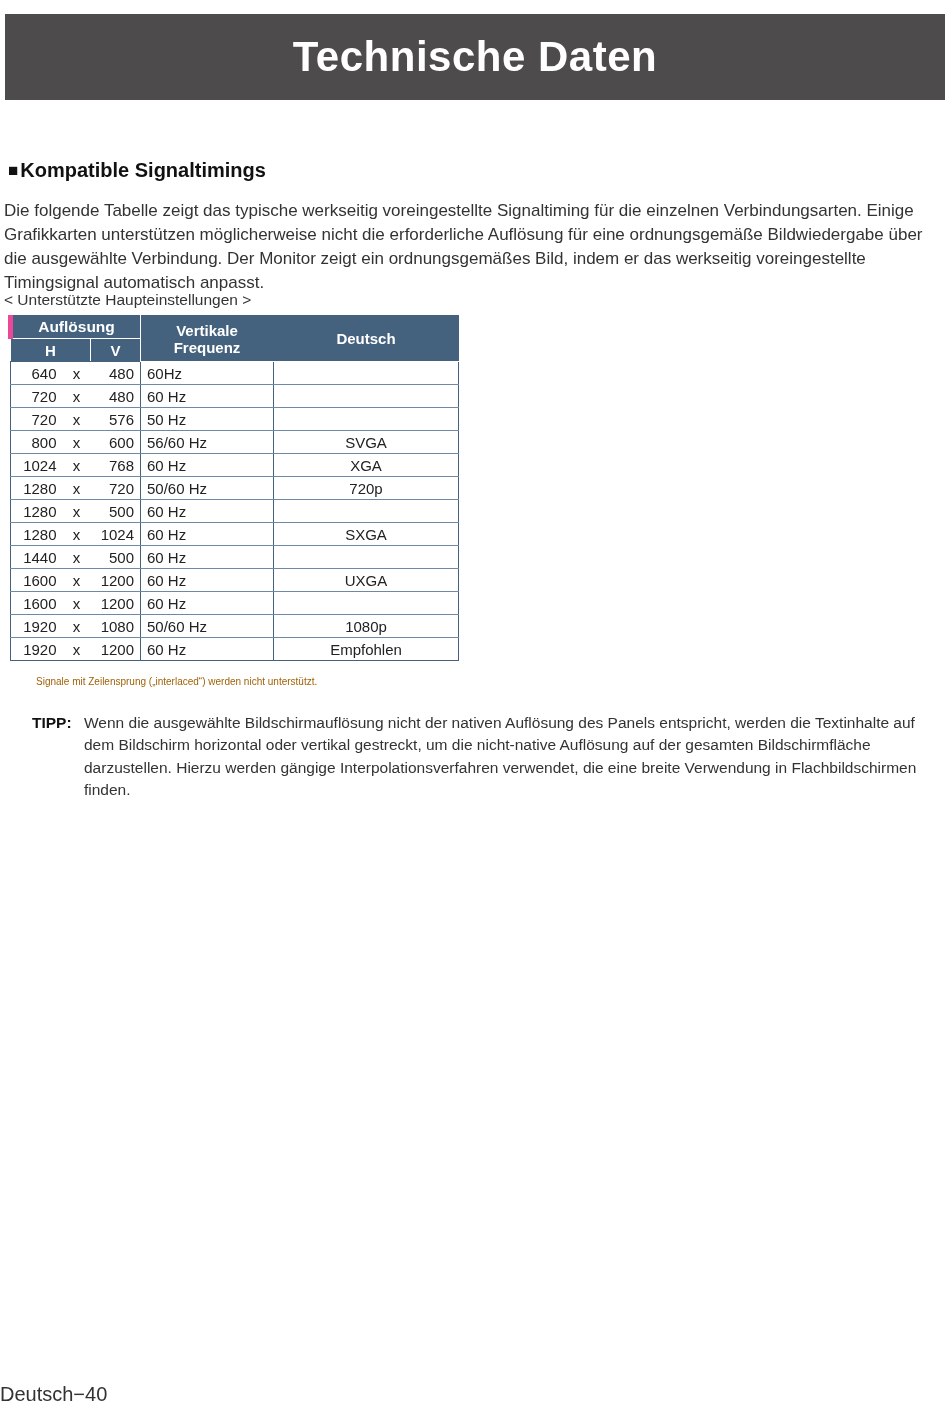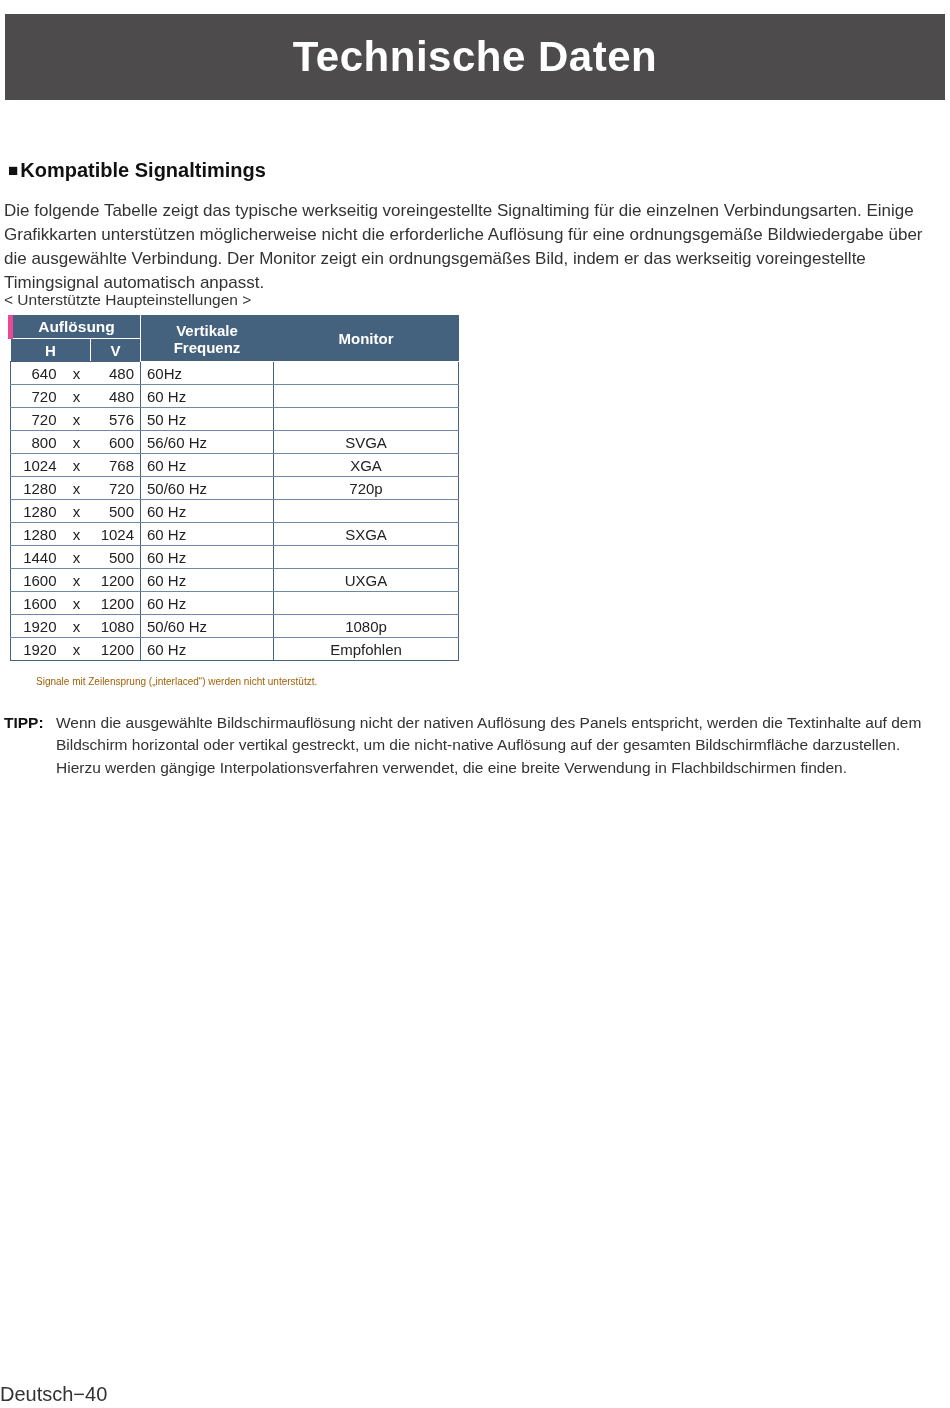--- a/index.html
+++ b/index.html
@@ -119,20 +119,21 @@
     display: flex;
     font-size: 15.5px;
     line-height: 1.44;
     color: #333333;
   }
   .tip-label {
     font-weight: bold;
     color: #111111;
     width: 52px;
     flex: 0 0 52px;
+    margin-left: 28px;
   }
   .tip-text { flex: 1; }
 
   .footer {
     position: absolute;
     left: 0; right: 0;
     top: 1383px;
     text-align: left;
     font-size: 20px;
     color: #333333;
@@ -161,21 +162,21 @@
       <col class="c-h">
         <col class="c-x">
         <col class="c-v">
         <col class="c-freq">
         <col class="c-note">
     </colgroup>
     <thead>
       <tr>
         <th class="th-res" colspan="3">Auflösung</th>
         <th class="th-freq" rowspan="2">Vertikale Frequenz</th>
-        <th class="th-notes" rowspan="2">Monitor</th>
+        <th class="th-notes" rowspan="2">Deutsch</th>
       </tr>
       <tr>
         <th colspan="2">H</th>
         <th>V</th>
       </tr>
     </thead>
     <tbody>
     <tr>
       <td class="num-h">640</td>
       <td class="sep-x">x</td>

